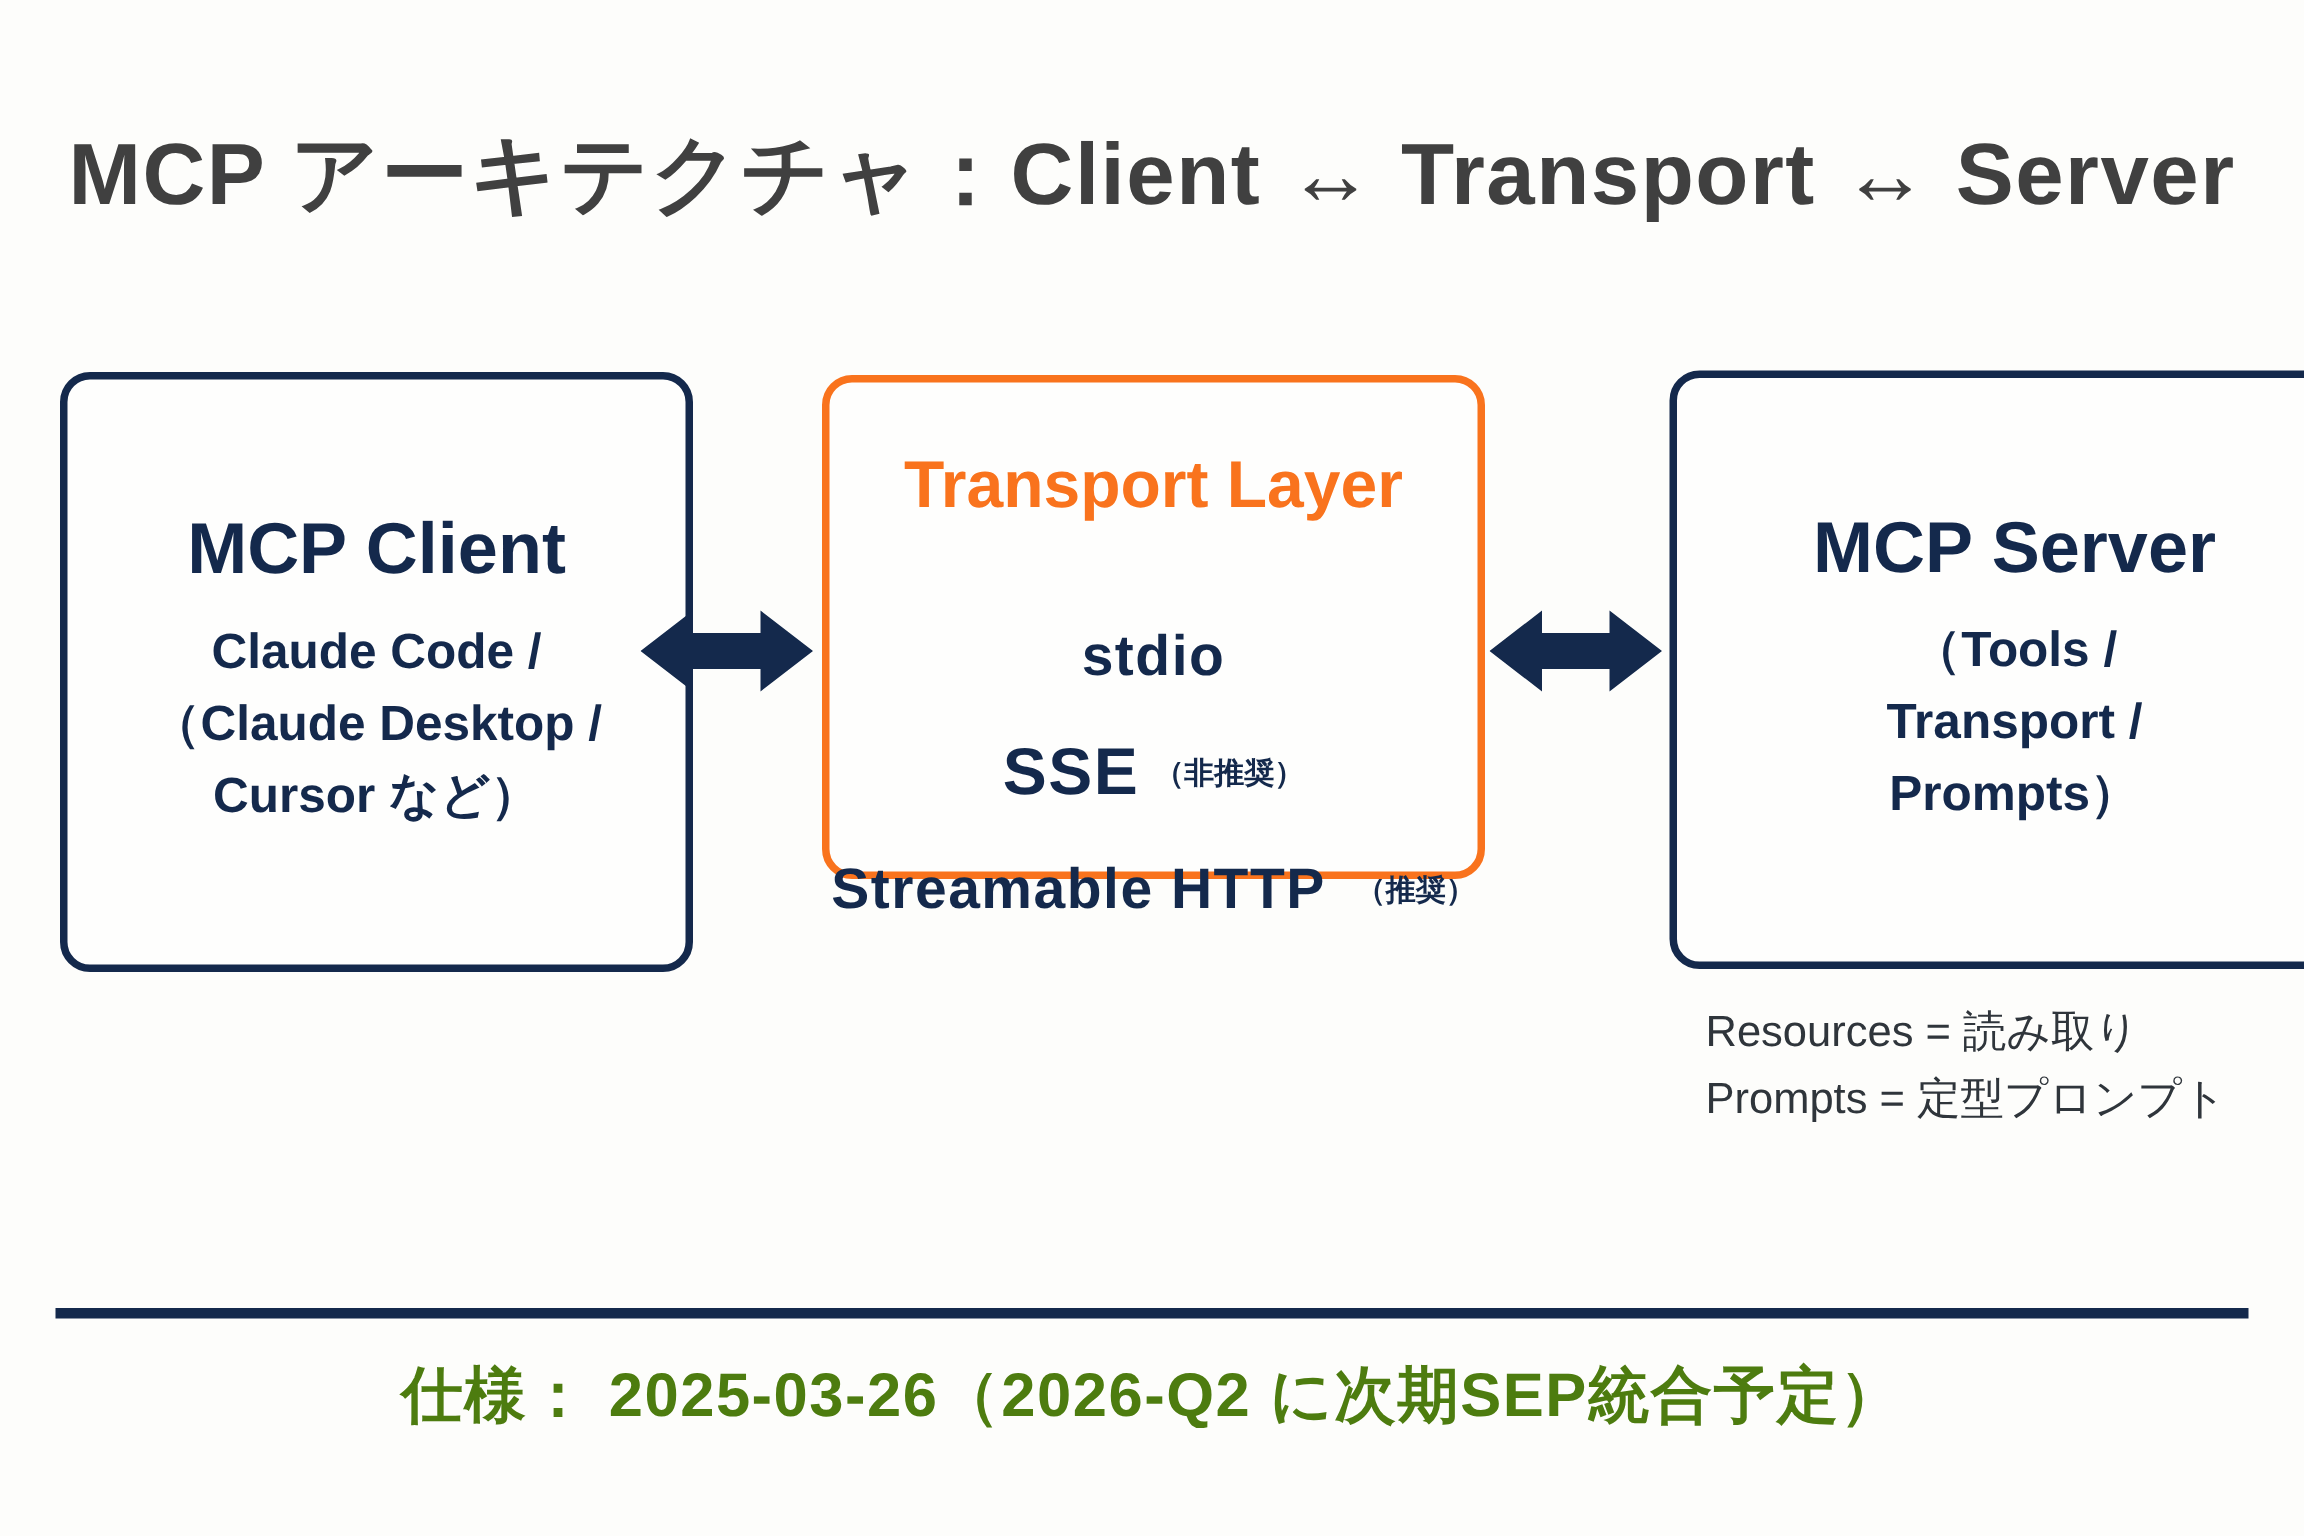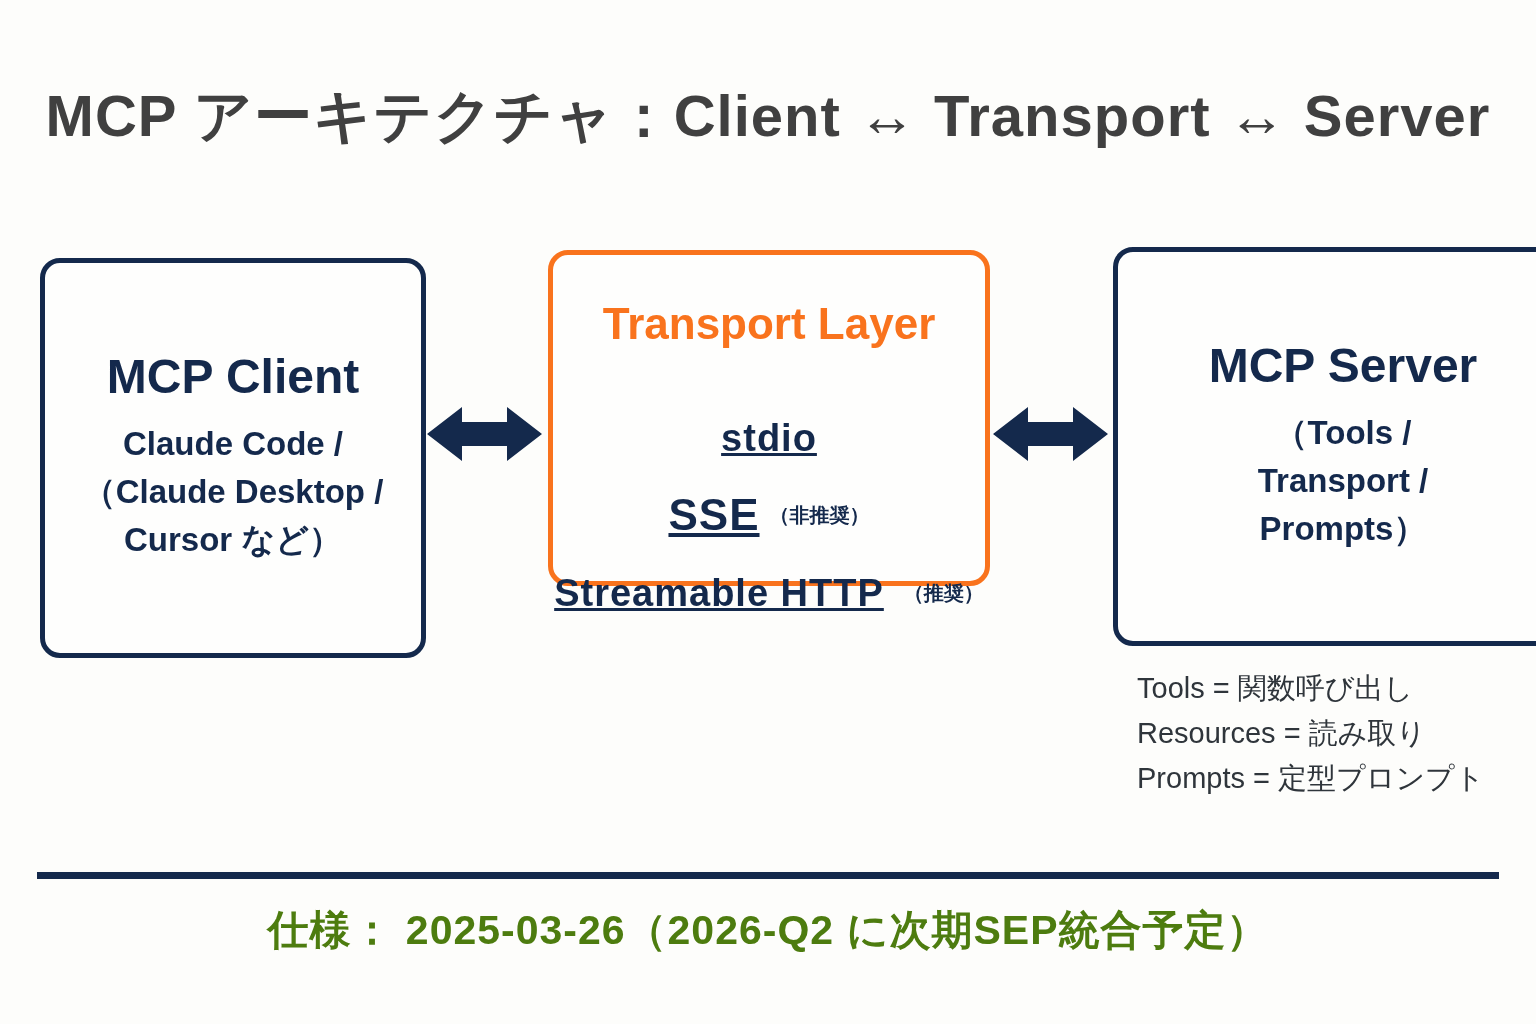--- a/index.html
+++ b/index.html
@@ -11,41 +11,41 @@
   }
   .title{
     position:absolute;top:78px;left:0;width:100%;
     text-align:center;font-size:58px;font-weight:800;
     color:#404040;letter-spacing:1px;white-space:nowrap;
   }
   .box{
     position:absolute;background:#FEFEFD;border-radius:20px;
     display:flex;flex-direction:column;align-items:center;box-sizing:border-box;
   }
-  .box-client{left:40px;top:258px;width:386px;height:400px;border:5px solid #14294C;}
+  .box-client{left:40px;top:248px;width:422px;height:400px;border:5px solid #14294C;}
   .box-transport{left:548px;top:250px;width:442px;height:336px;border:5px solid #F9731D;}
   .box-server{left:1113px;top:247px;width:460px;height:399px;border:5px solid #14294C;}
   .box-title{
     font-size:48px;font-weight:800;color:#14294C;line-height:1.1;white-space:nowrap;
   }
   .box-client .box-title,.box-server .box-title{margin-top:88px;}
   .box-sub{
     margin-top:16px;text-align:center;color:#14294C;
     font-size:33px;font-weight:600;line-height:48px;white-space:nowrap;
   }
   .transport-title{
     margin-top:44px;font-size:44px;font-weight:800;color:#F9731D;white-space:nowrap;
   }
   .transport-divider{
     margin-top:32px;width:368px;height:3px;background:#F9731D;
   }
   .transport-item{
     color:#14294C;white-space:nowrap;display:flex;align-items:center;gap:10px;
   }
-  .transport-item .main{font-size:38px;font-weight:600;letter-spacing:1px;text-decoration:underline;}
+  .transport-item .main{font-size:38px;font-weight:600;letter-spacing:1px;}
   .transport-item .note{font-size:20px;font-weight:700;}
   .ti-1{margin-top:36px;}
   .ti-2{margin-top:30px;text-align:center;}
   .ti-2 .main{font-size:44px;}
   .ti-3{margin-top:32px;gap:20px;}
   .arrow{position:absolute;width:115px;height:56px;}
   .arrow-left{left:427px;top:406px;}
   .arrow-right{left:993px;top:406px;}
   .legend{
     position:absolute;left:1137px;top:666px;
@@ -100,20 +100,19 @@
 <div class="box box-server">
   <div class="box-title">MCP Server</div>
   <div class="box-sub">
     <div>（Tools /</div>
     <div>Transport /</div>
     <div>Prompts）</div>
   </div>
 </div>
 
 <div class="legend">
-  <div>Tools = 関数呼び出し</div>
   <div>Resources = 読み取り</div>
   <div>Prompts = 定型プロンプト</div>
 </div>
 
 <div class="divider"></div>
 
 <div class="footer">仕様： 2025-03-26（2026-Q2 に次期SEP統合予定）</div>
 
 </body></html>

